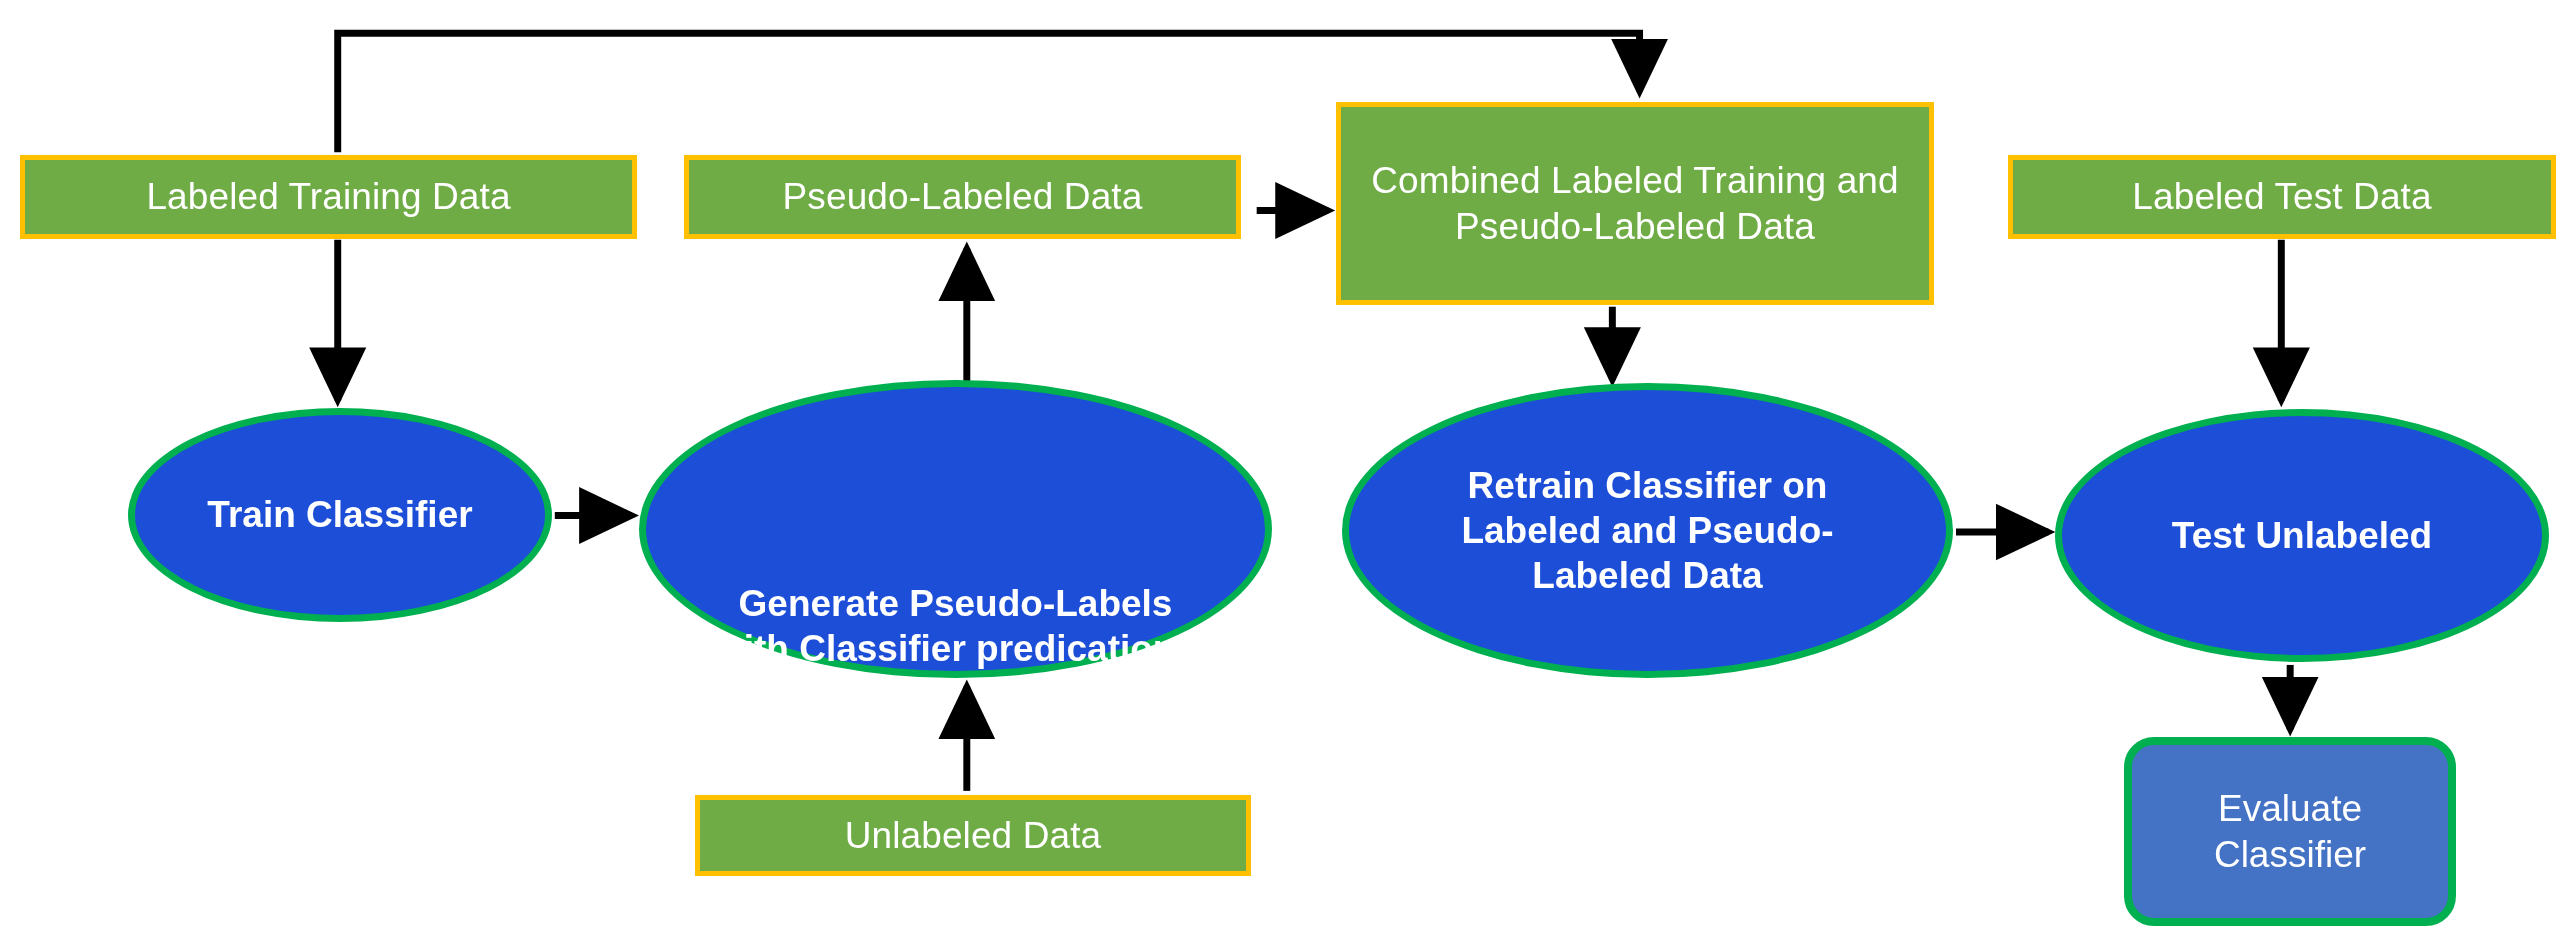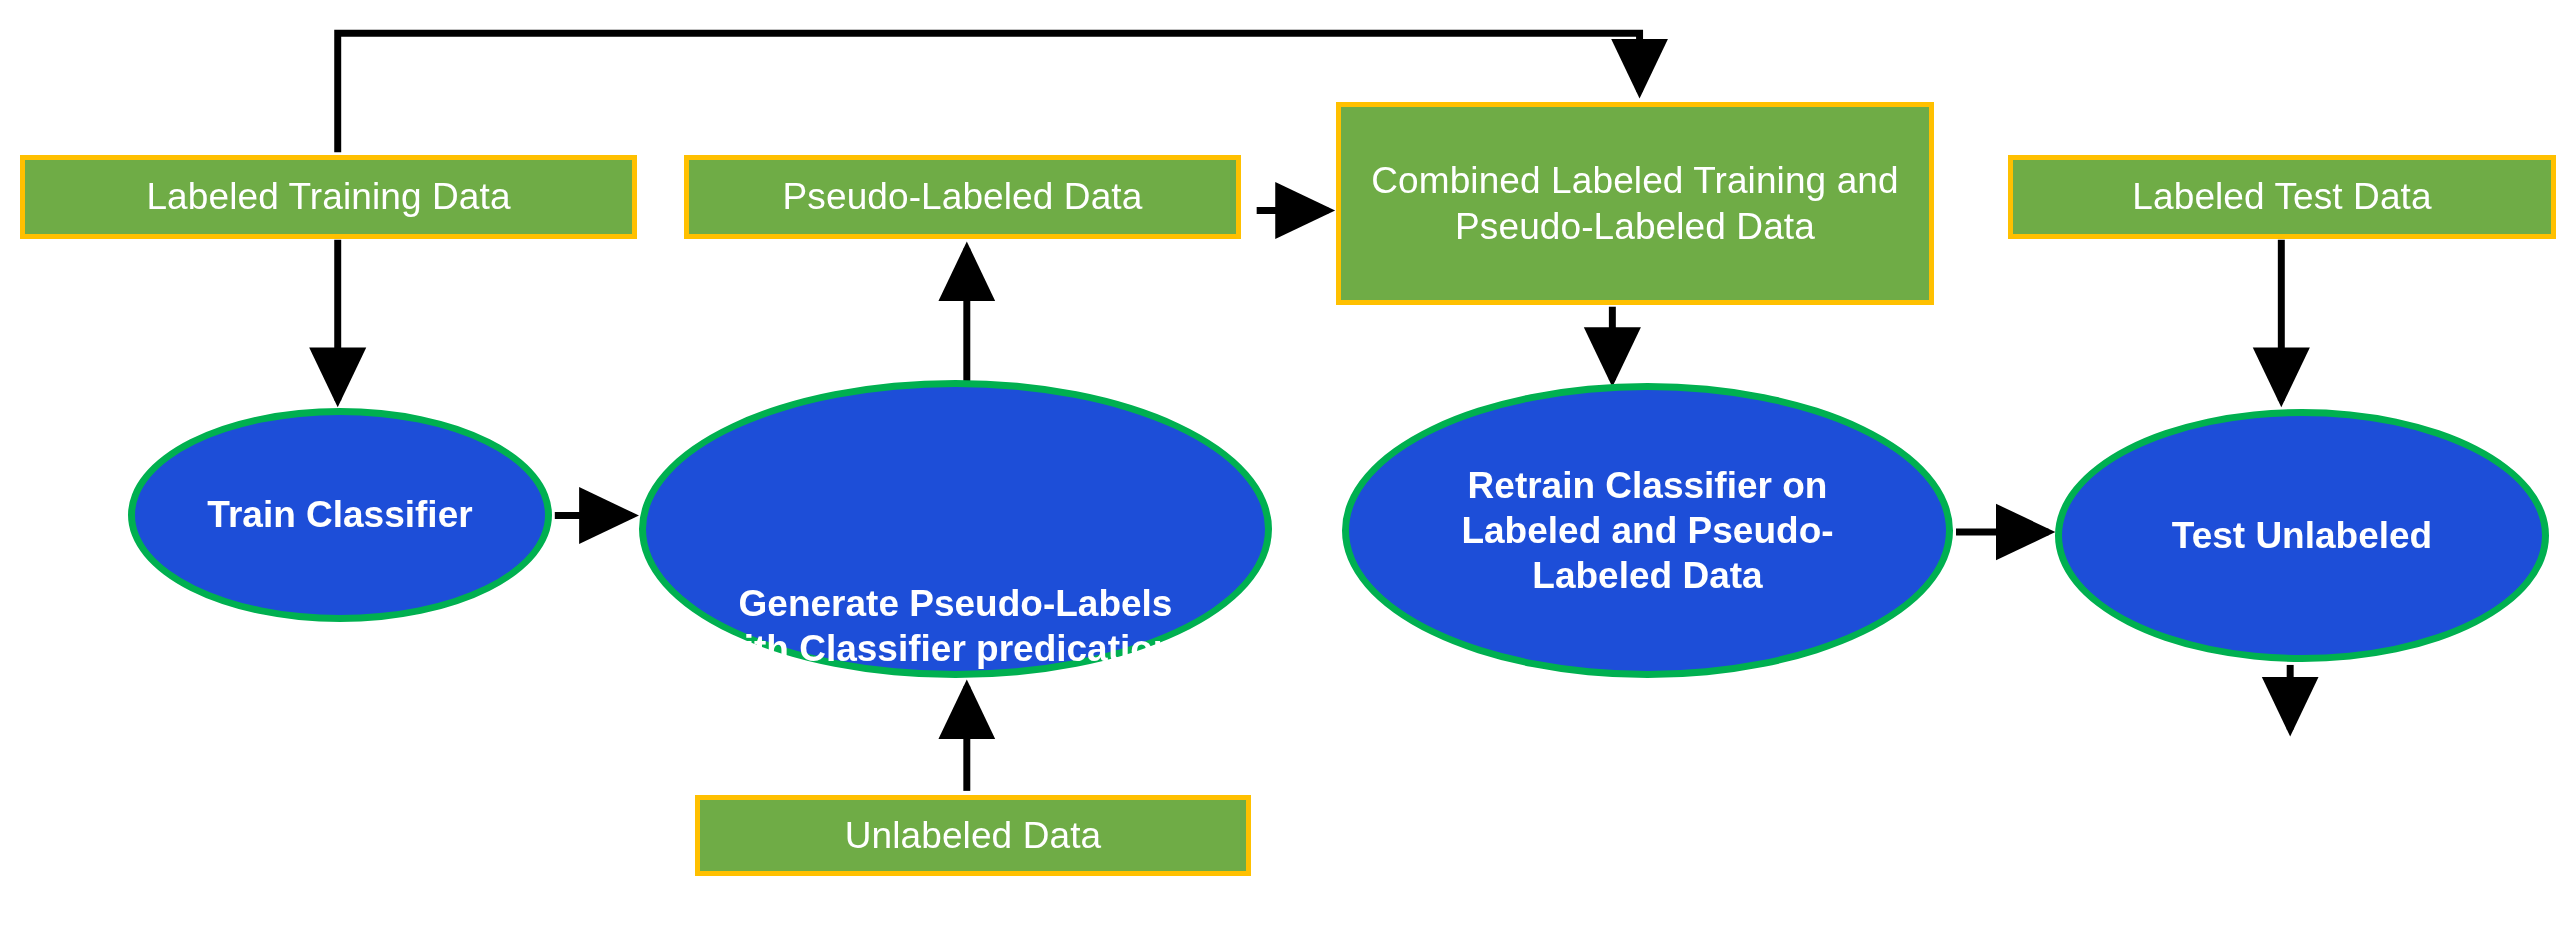--- a/index.html
+++ b/index.html
@@ -152,15 +152,18 @@
   </div>
 
   <div class="node process-ellipse" style="left:2055px; top:401px; width:494px; height:253px;">
     <span class="node-label" style="padding:0 108px;">Test Unlabeled</span>
   </div>
 
   <div class="node data-box" style="left:695px; top:787px; width:556px; height:81px;">
     <span class="node-label">Unlabeled Data</span>
   </div>
 
+  <div class="node terminal-box" style="left:2124px; top:729px; width:332px; height:189px;">
+    <span class="node-label" style="padding:0 11.4px;">Evaluate Classifier</span>
+  </div>
 
 </div>
 
 
 </body></html>

